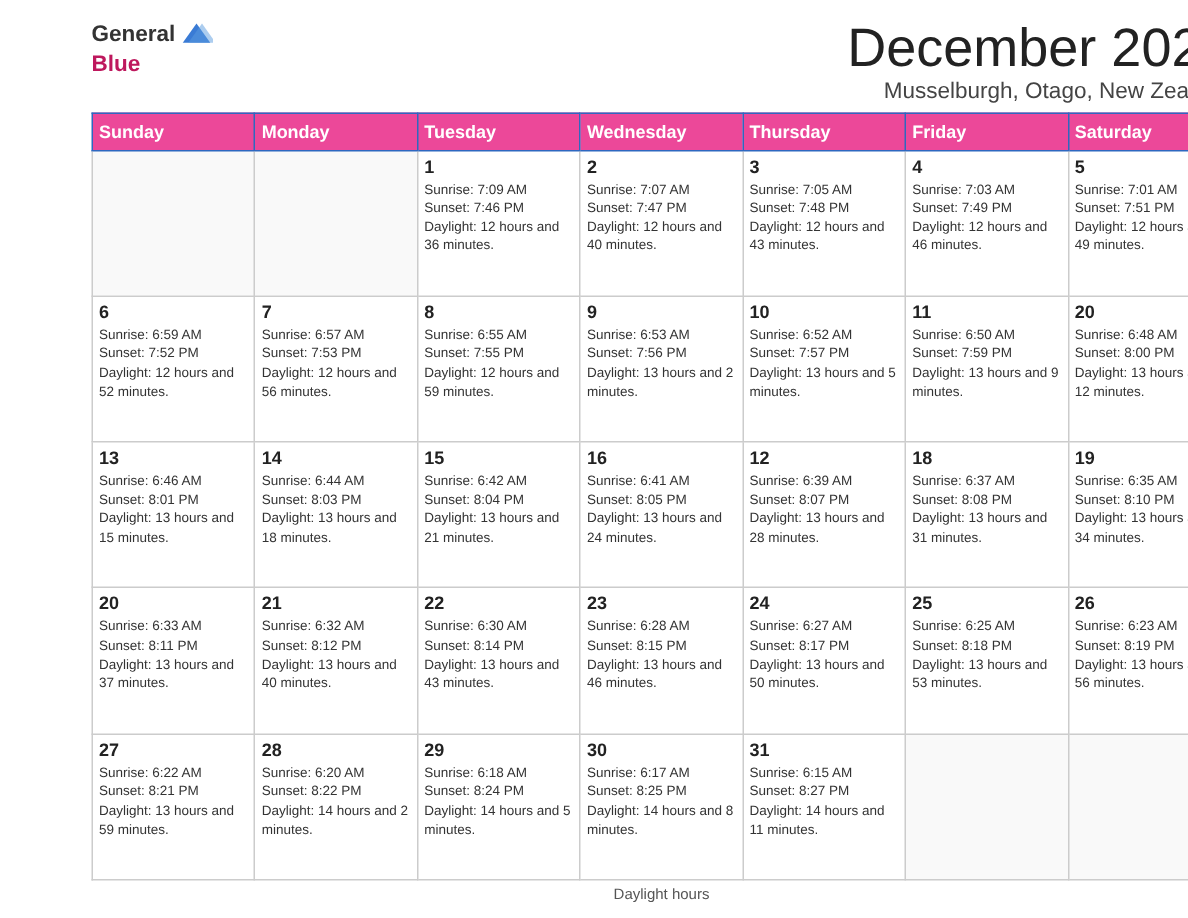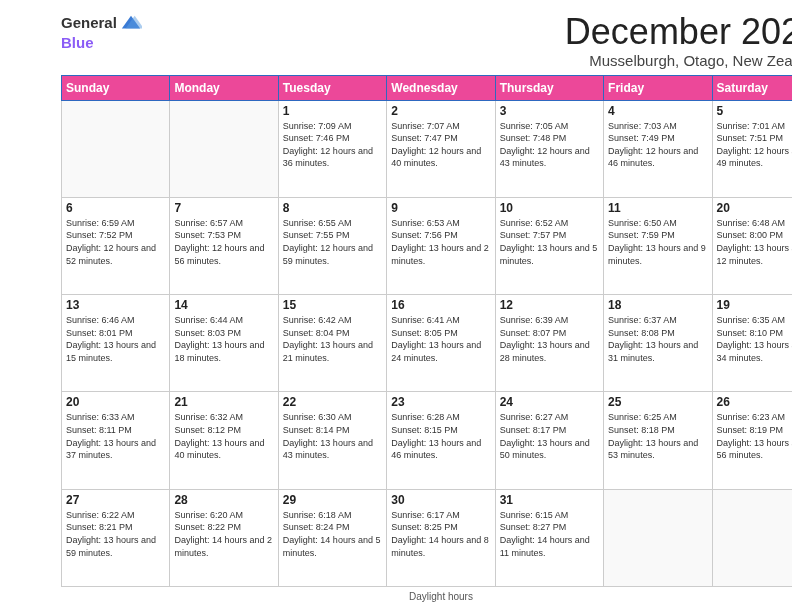--- a/index.html
+++ b/index.html
@@ -31,21 +31,21 @@
     }
     .logo-text-general {
       font-size: 15px;
       font-weight: bold;
       color: #333;
       line-height: 1.1;
     }
     .logo-text-blue {
       font-size: 15px;
       font-weight: bold;
-      color: #8b5cf6;
+      color: #be185d;
       line-height: 1.1;
     }
     .logo-icon {
       width: 22px;
       height: 22px;
       margin-left: 2px;
     }
     .title-block {
       text-align: right;
     }

